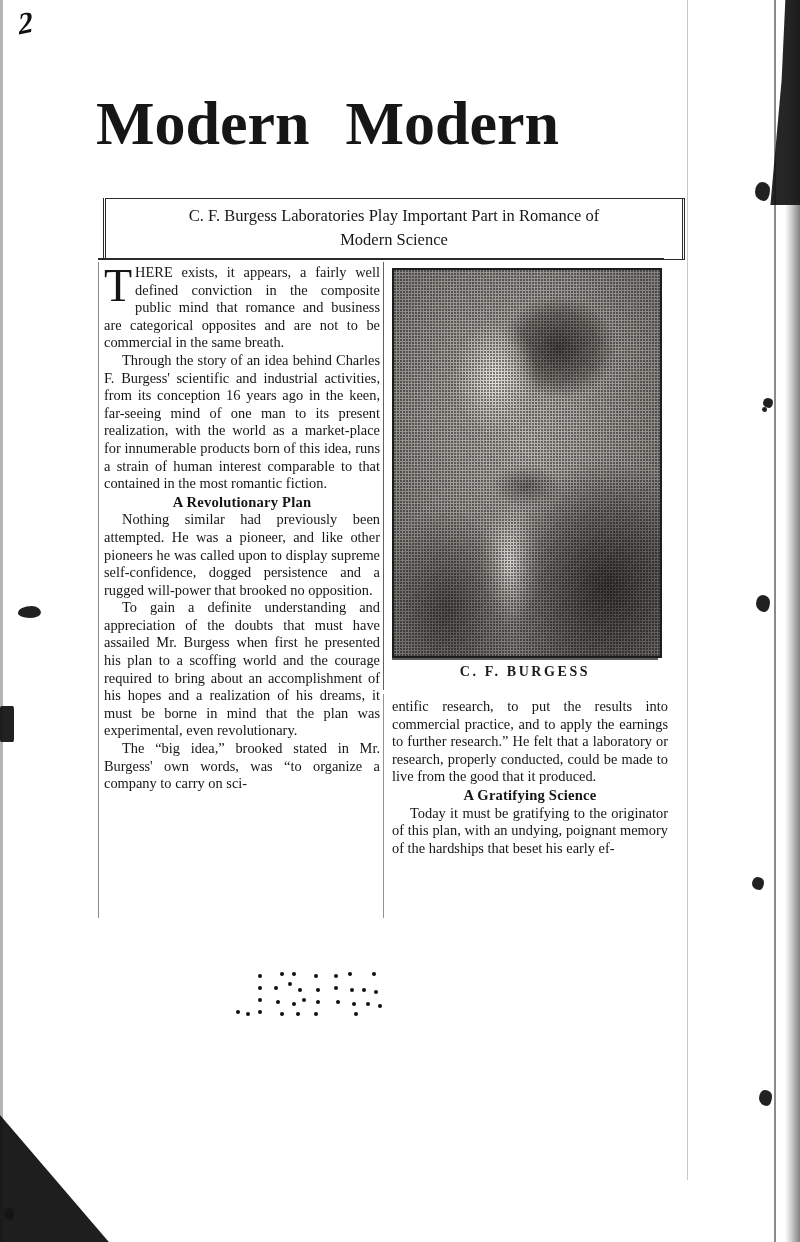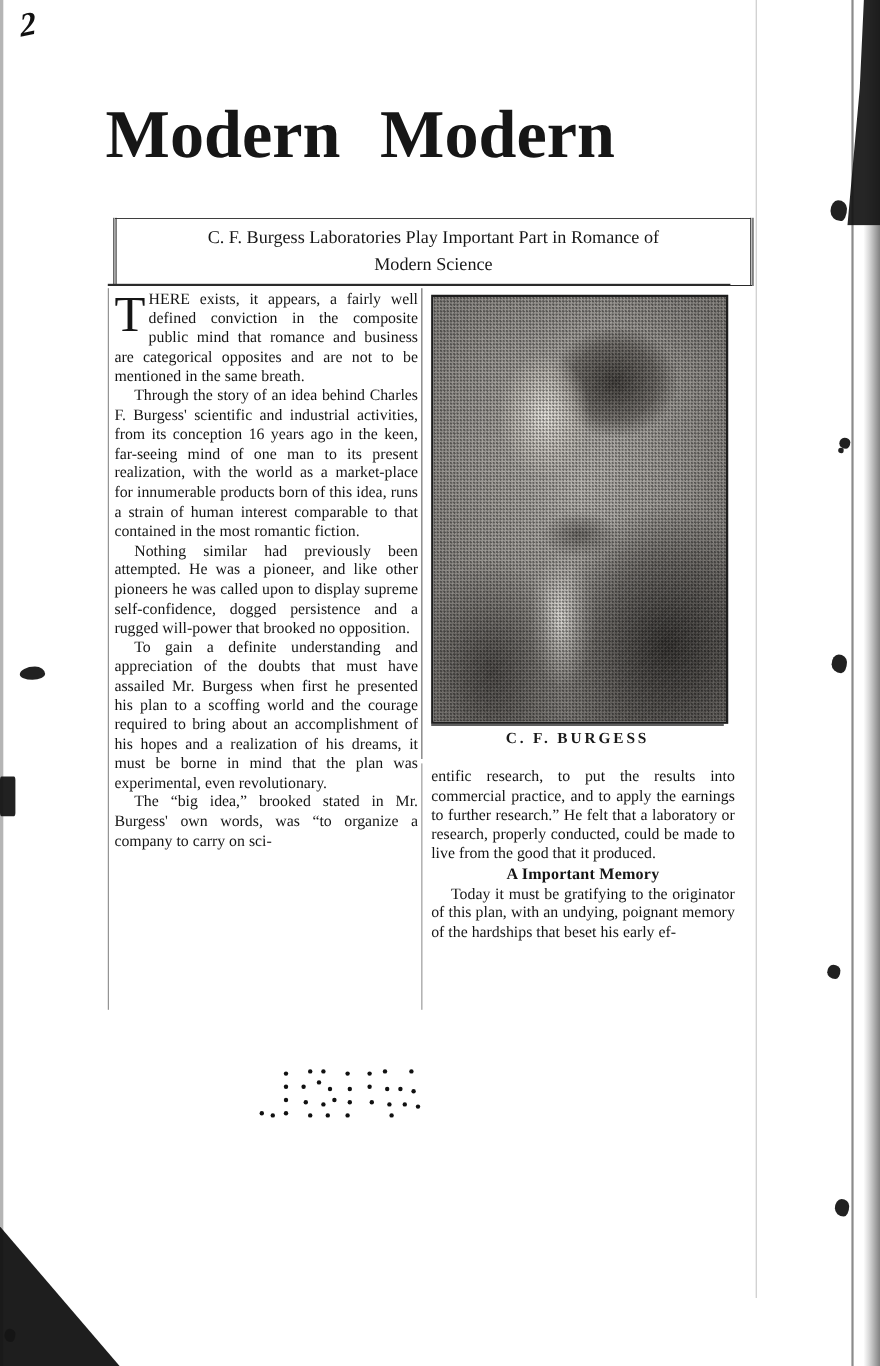--- a/index.html
+++ b/index.html
@@ -396,28 +396,31 @@
 
   <div class="photo-wrap">
     <div class="photo-inner"></div>
     <div class="photo-grain"></div>
     <div class="photo-screen"></div>
   </div>
   <div class="caption-rule"></div>
   <div class="photo-caption">C. F. BURGESS</div>
 
   <div class="col col-1">
-    <p class="noindent"><span class="dropcap">T</span><span>HERE exists, it appears, a fairly well defined conviction in the composite public mind that romance and business are categorical opposites and are not to be mentioned in the same breath.</span></p>
+    <p class="noindent"><span class="dropcap">T</span><span>HERE exists, it appears, a fairly well defined conviction in the composite public mind that romance and business are categorical opposites and are not to be commercial in the same breath.</span></p>
     <p><span>Through the story of an idea behind Charles F. Burgess' scientific and industrial activities, from its conception 16 years ago in the keen, far-seeing mind of one man to its present realization, with the world as a market-place for innumerable products born of this idea, runs a strain of human interest comparable to that contained in the most romantic fiction.</span></p>
+    <p class="noindent">
+        <span class="subhead-inline">A Revolutionary Plan</span>
+      </p>
     <p><span>Nothing similar had previously been attempted. He was a pioneer, and like other pioneers he was called upon to display supreme self-confidence, dogged persistence and a rugged will-power that brooked no opposition.</span></p>
     <p><span>To gain a definite understanding and appreciation of the doubts that must have assailed Mr. Burgess when first he presented his plan to a scoffing world and the courage required to bring about an accomplishment of his hopes and a realization of his dreams, it must be borne in mind that the plan was experimental, even revolutionary.</span></p>
     <p><span>The “big idea,” brooked stated in Mr. Burgess' own words, was “to organize a company to carry on sci-</span></p>
   </div>
 
   <div class="col col-2">
     <p class="noindent"><span>entific research, to put the results into commercial practice, and to apply the earnings to further research.” He felt that a laboratory or research, properly conducted, could be made to live from the good that it produced.</span></p>
     <p class="noindent">
-        <span class="subhead-inline">A Important Memory</span>
+        <span class="subhead-inline">A Gratifying Science</span>
       </p>
     <p><span>Today it must be gratifying to the originator of this plan, with an undying, poignant memory of the hardships that beset his early ef-</span></p>
   </div>
 
 </div>
 
 </body></html>

